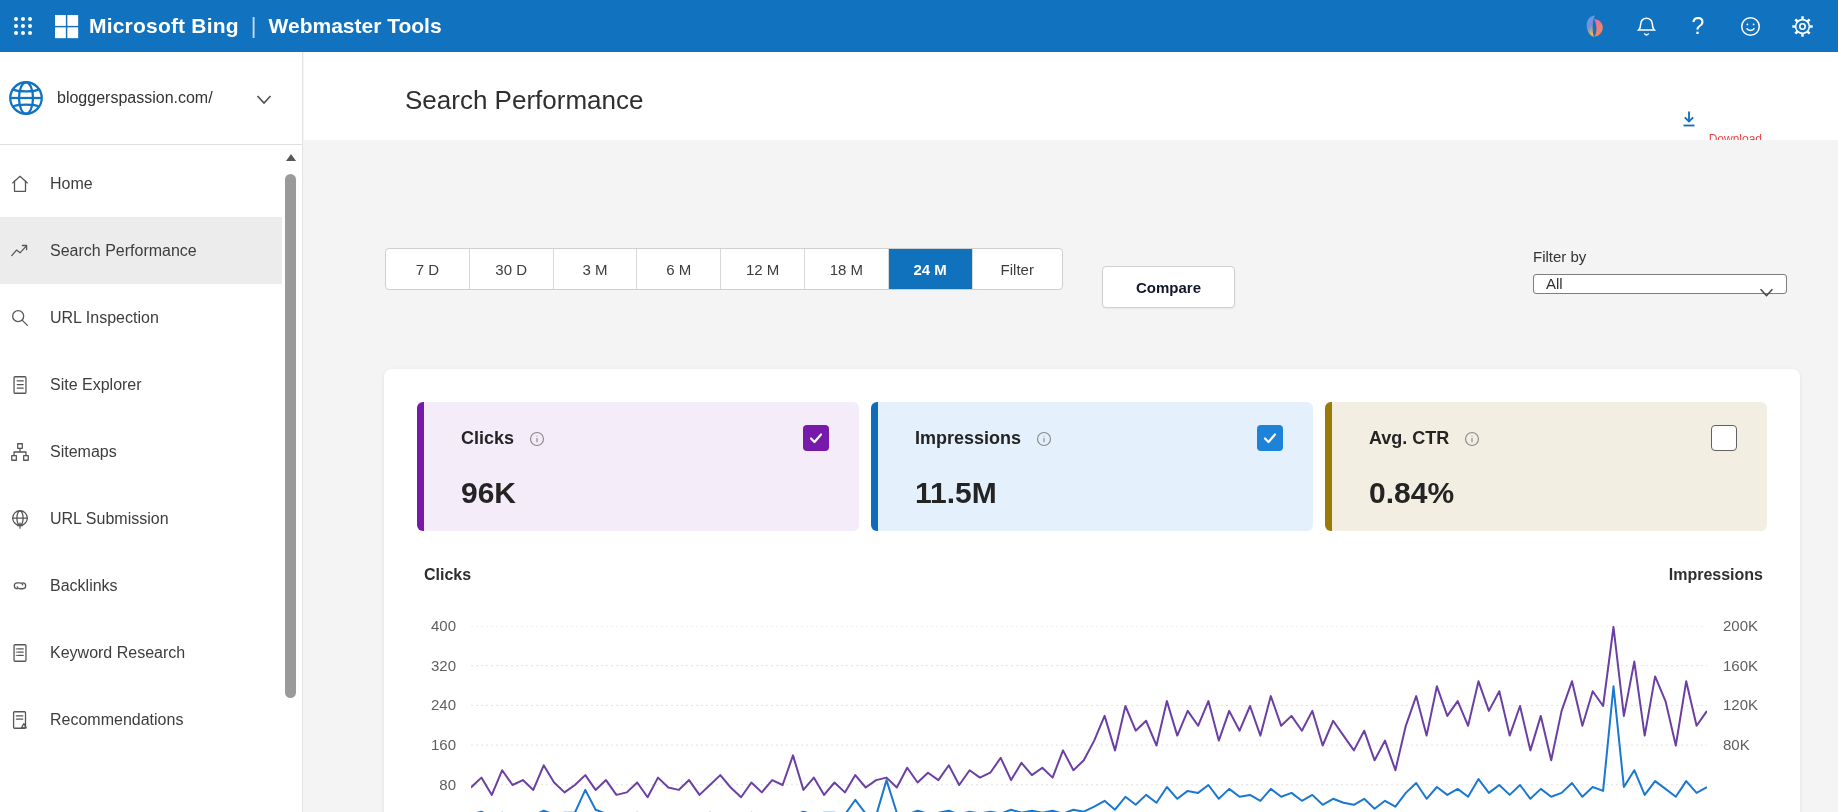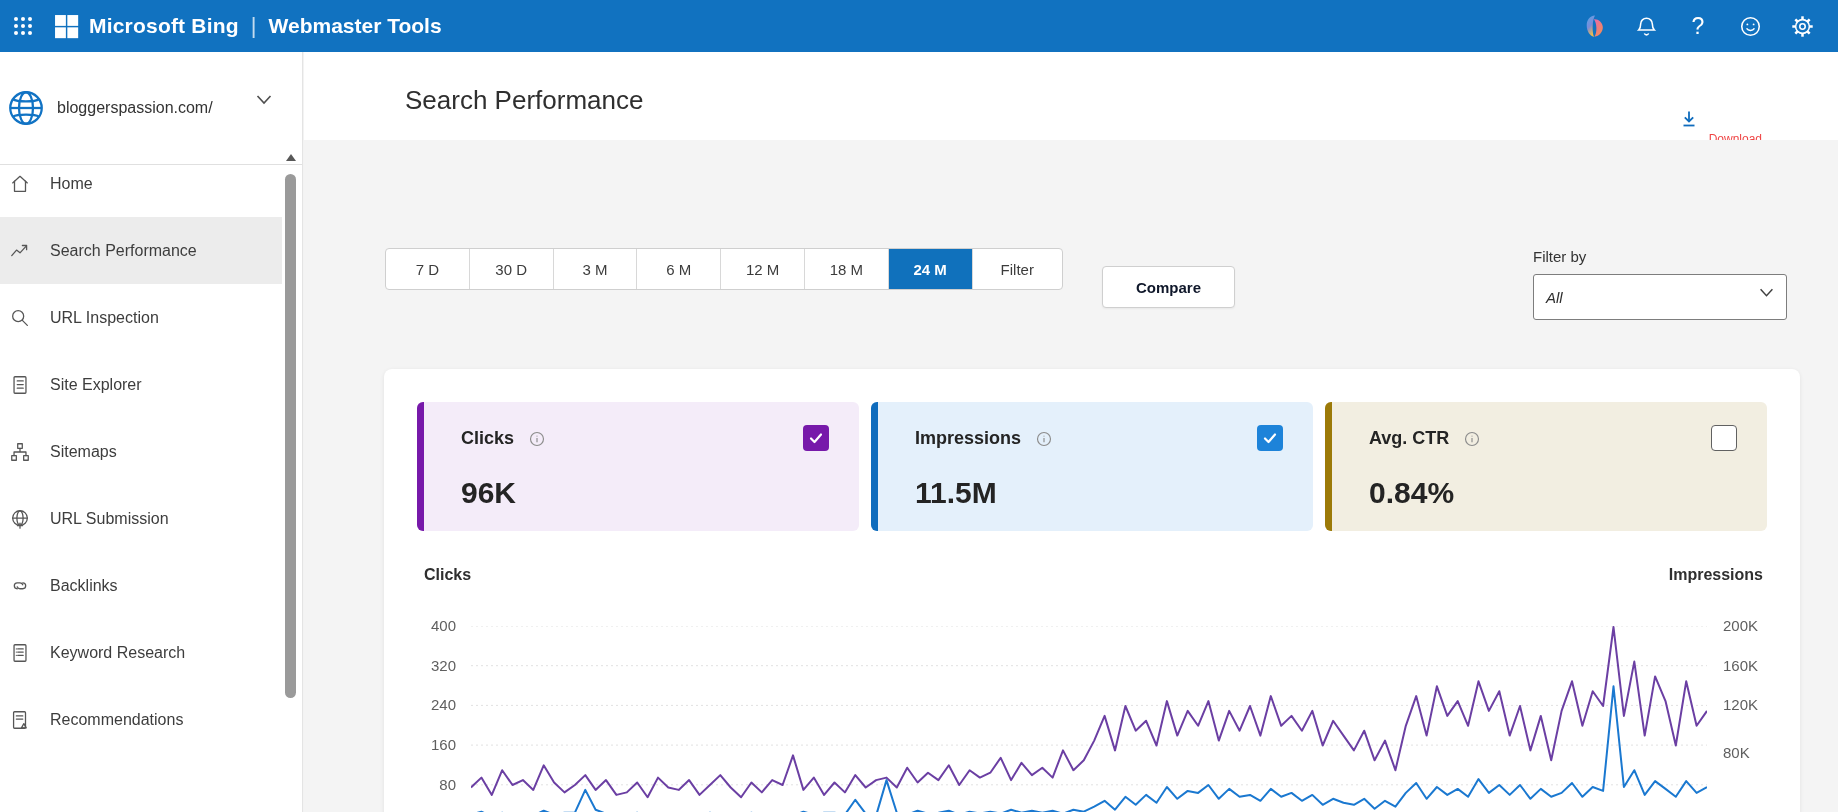--- a/index.html
+++ b/index.html
@@ -13,21 +13,21 @@
   .brand { color:#fff; font-size:21px; font-weight:700; letter-spacing:.2px; }
   .brand-divider { color:rgba(255,255,255,.75); font-size:22px; margin:0 12px; font-weight:300; }
   .product { color:#fff; font-size:21px; font-weight:700; }
   .topbar-right { position:absolute; right:14px; top:0; height:52px; display:flex; align-items:center; gap:8px; }
   .tb-btn { width:44px; height:44px; display:flex; align-items:center; justify-content:center; cursor:pointer; border-radius:3px; }
   .tb-btn svg { display:block; }
   .help-glyph { color:#fff; font-size:23px; font-weight:400; }
 
   
   .sidebar { position:absolute; left:0; top:52px; width:303px; height:760px; background:#fff; border-right:1px solid #e4e4e4; }
-  .site-selector { position:relative; height:113px; border-bottom:1px solid #e0e0e0; display:flex; align-items:center; cursor:pointer; }
+  .site-selector { position:relative; height:93px; border-bottom:1px solid #e0e0e0; display:flex; align-items:center; cursor:pointer; }
   .site-globe { margin-left:5px; }
   .site-name { margin-left:10px; font-size:16px; color:#333; }
   .site-chevron { position:absolute; right:30px; top:42px; }
   .nav { position:absolute; left:0; top:98px; width:100%; }
   .nav-item { position:relative; height:67px; display:flex; align-items:center; cursor:pointer; width:282px; }
   .nav-item.selected { background:#ececec; }
   .nav-icon { position:absolute; left:8px; width:24px; height:24px; display:flex; align-items:center; justify-content:center; }
   .nav-label { position:absolute; left:50px; font-size:16px; color:#3d3d3d; white-space:nowrap; }
   
   .sb-scroll { position:absolute; right:4px; top:98px; width:14px; height:662px; }
@@ -42,21 +42,21 @@
   .content { position:absolute; left:0; top:88px; width:1534px; height:672px; background:#f4f4f4; }
 
   
   .tabs { position:absolute; left:81px; top:108px; width:678px; height:42px; background:#fff; border:1px solid #cfcfcf; border-radius:4px; display:flex; overflow:hidden; }
   .tab { flex:1; display:flex; align-items:center; justify-content:center; font-size:15px; color:#3c3c3c; border-right:1px solid #d8d8d8; cursor:pointer; white-space:nowrap; }
   .tab:last-child { border-right:none; flex:1.08; }
   .tab.selected { background:#1071bc; color:#fff; font-weight:600; }
   .compare-btn { position:absolute; left:798px; top:126px; width:133px; height:42px; background:#fff; border:1px solid #cfcfcf; border-radius:4px; font-size:15px; font-weight:700; color:#0f172a; display:flex; align-items:center; justify-content:center; cursor:pointer; box-shadow:0 1px 2px rgba(0,0,0,.05); }
   .filter-group { position:absolute; left:1229px; top:108px; width:254px; }
   .filter-label { font-size:15px; color:#333; }
-  .filter-select { position:relative; margin-top:9px; height:46px; background:#fff; border:1px solid #7d7d7d; border-radius:3px; display:flex; align-items:center; padding-left:12px; font-size:15px; color:#2f2f2f; cursor:pointer;font-style:italic; }
+  .filter-select { position:relative; margin-top:9px; height:20px; background:#fff; border:1px solid #7d7d7d; border-radius:3px; display:flex; align-items:flex-start; padding-left:12px; font-size:15px; color:#2f2f2f; cursor:pointer; }
   .filter-select .chev { position:absolute; right:12px; top:13px; }
 
   
   .panel { position:absolute; left:80px; top:229px; width:1416px; height:527px; background:#fff; border-radius:8px; box-shadow:0 1px 4px rgba(0,0,0,.08); }
 
   
   .cards { position:absolute; left:33px; top:33px; width:1350px; height:129px; display:flex; gap:12px; }
   .card { position:relative; flex:1; border-radius:6px; overflow:hidden; }
   .card-bar { position:absolute; left:0; top:0; width:7px; height:100%; }
   .card-titlerow { position:absolute; left:44px; top:26px; display:flex; align-items:center; gap:14px; }
@@ -366,21 +366,21 @@
       <div class="axis-title right">Impressions</div>
       <div id="yticksL">
           <div class="ytick left" style="top: 406px;">80</div>
           <div class="ytick left" style="top: 366px;">160</div>
           <div class="ytick left" style="top: 326px;">240</div>
           <div class="ytick left" style="top: 287px;">320</div>
           <div class="ytick left" style="top: 247px;">400</div>
         </div>
       <div id="yticksR">
           <div class="ytick right" style="top: 406px; margin-top: 43px;">40K</div>
-          <div class="ytick right" style="top: 366px; margin-top: 8px;">80K</div>
+          <div class="ytick right" style="top: 366px;">80K</div>
           <div class="ytick right" style="top: 326px;">120K</div>
           <div class="ytick right" style="top: 287px;">160K</div>
           <div class="ytick right" style="top: 247px;">200K</div>
         </div>
       <svg class="plot" id="plot" viewBox="0 0 1236 200" preserveAspectRatio="none">
           <line x1="0" y1="158.8" x2="1236" y2="158.8" stroke="#e1e1e1" stroke-width="1" stroke-dasharray="2,3"></line>
           <line x1="0" y1="119.1" x2="1236" y2="119.1" stroke="#e1e1e1" stroke-width="1" stroke-dasharray="2,3"></line>
           <line x1="0" y1="79.4" x2="1236" y2="79.4" stroke="#e1e1e1" stroke-width="1" stroke-dasharray="2,3"></line>
           <line x1="0" y1="39.7" x2="1236" y2="39.7" stroke="#e1e1e1" stroke-width="1" stroke-dasharray="2,3"></line>
           <line x1="0" y1="0.0" x2="1236" y2="0.0" stroke="#e1e1e1" stroke-width="1" stroke-dasharray="2,3"></line>

